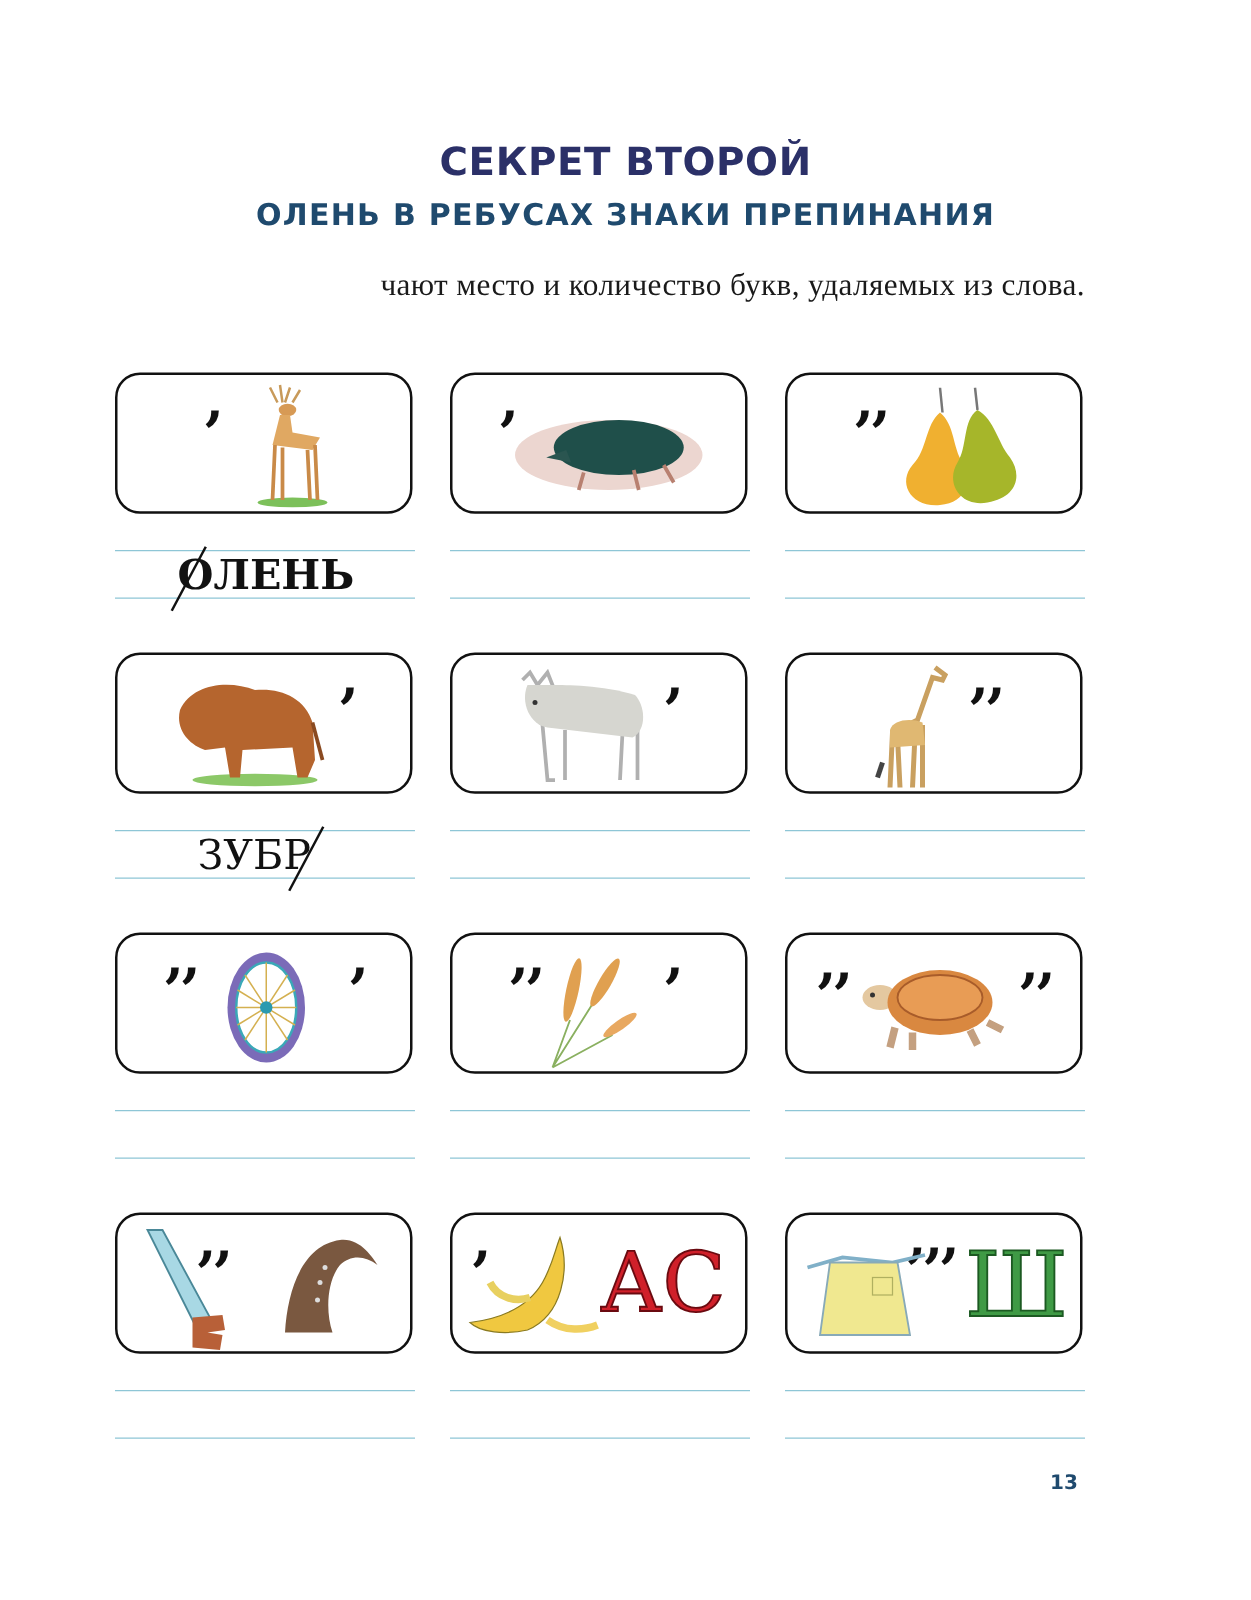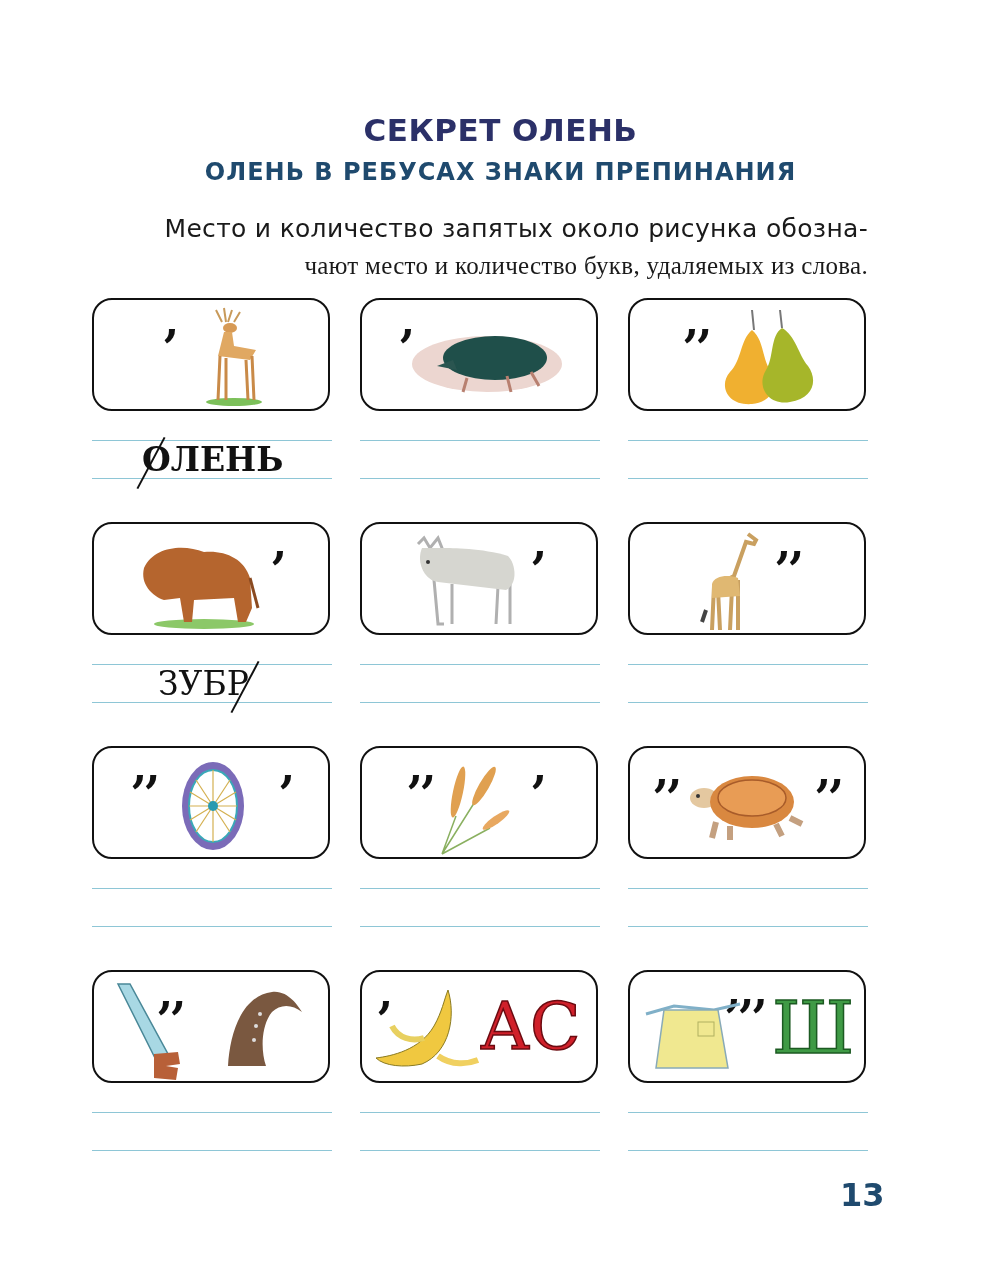--- a/index.html
+++ b/index.html
@@ -7,32 +7,31 @@
   .title{position:absolute;left:0;width:1001px;top:112px;text-align:center;font-family:"DejaVu Sans",sans-serif;font-weight:bold;font-size:31px;color:#2b3068;letter-spacing:0.5px;}
   .subtitle{position:absolute;left:0;width:1001px;top:158px;padding-left:-10px;text-align:center;font-family:"DejaVu Sans",sans-serif;font-weight:bold;font-size:24px;color:#1f4a6e;letter-spacing:1px;}
   .intro{position:absolute;left:92px;width:776px;top:210px;font-family:"DejaVu Sans",sans-serif;font-size:25px;line-height:37px;color:#1a1a1a;letter-spacing:0.3px;}
   .intro .l1{display:block;text-align:right;}
   .intro .l2{display:block;text-align:right;font-family:Liberation Serif, serif;}
   .card{position:absolute;width:238px;height:113px;border:2.5px solid #111;border-radius:20px;background:#fff;box-sizing:border-box;}
   .comma{position:absolute;font-family:"DejaVu Serif",serif;font-weight:bold;font-size:44px;line-height:30px;color:#111;letter-spacing:-2px;}
   .line{position:absolute;width:240px;height:0;border-top:1.5px solid #8ec6d6;}
   .answer{position:absolute;font-family:"DejaVu Serif",serif;font-size:33px;color:#111;letter-spacing:0px;}
   .slash{position:absolute;width:2px;background:#111;transform-origin:center;}
-  .pagenum{position:absolute;left:840px;top:1176px;font-family:"DejaVu Sans",sans-serif;font-weight:bold;font-size:32px;color:#1f4a6e;}
+  .pagenum{position:absolute;left:840px;top:1176px;font-family:"DejaVu Sans",sans-serif;font-weight:bold;font-size:16px;color:#1f4a6e;}
   .pic{position:absolute;}
   .bigletters{position:absolute;font-family:"DejaVu Serif",serif;font-weight:normal;}
 </style>
 </head>
 <body>
 
-<div class="title">СЕКРЕТ ОЛЕНЬ</div>
+<div class="title">СЕКРЕТ ВТОРОЙ</div>
 <div class="subtitle">ОЛЕНЬ В РЕБУСАХ ЗНАКИ ПРЕПИНАНИЯ</div>
 
 <div class="intro">
-  <span class="l1">Место и количество запятых около рисунка обозна-</span>
   <span class="l2">чают место и количество букв, удаляемых из слова.</span>
 </div>
 
 <div class="card" style="left:92px;top:298px;">
   <span class="comma" style="left:70px;top:6px;">,</span>
   <svg class="pic" style="left:100px;top:6px;" width="80" height="100" viewBox="0 0 80 100">
     <ellipse cx="40" cy="96" rx="28" ry="4" fill="#7cc05a"></ellipse>
     <path d="M22 4 L28 16 M30 2 L32 16 M38 4 L34 16 M46 6 L40 16" stroke="#c89a5a" stroke-width="2" fill="none"></path>
     <ellipse cx="36" cy="22" rx="7" ry="5" fill="#d79a55"></ellipse>
     <path d="M30 26 L24 50 L56 54 L62 44 L40 40 L38 26 Z" fill="#e0a862"></path>

